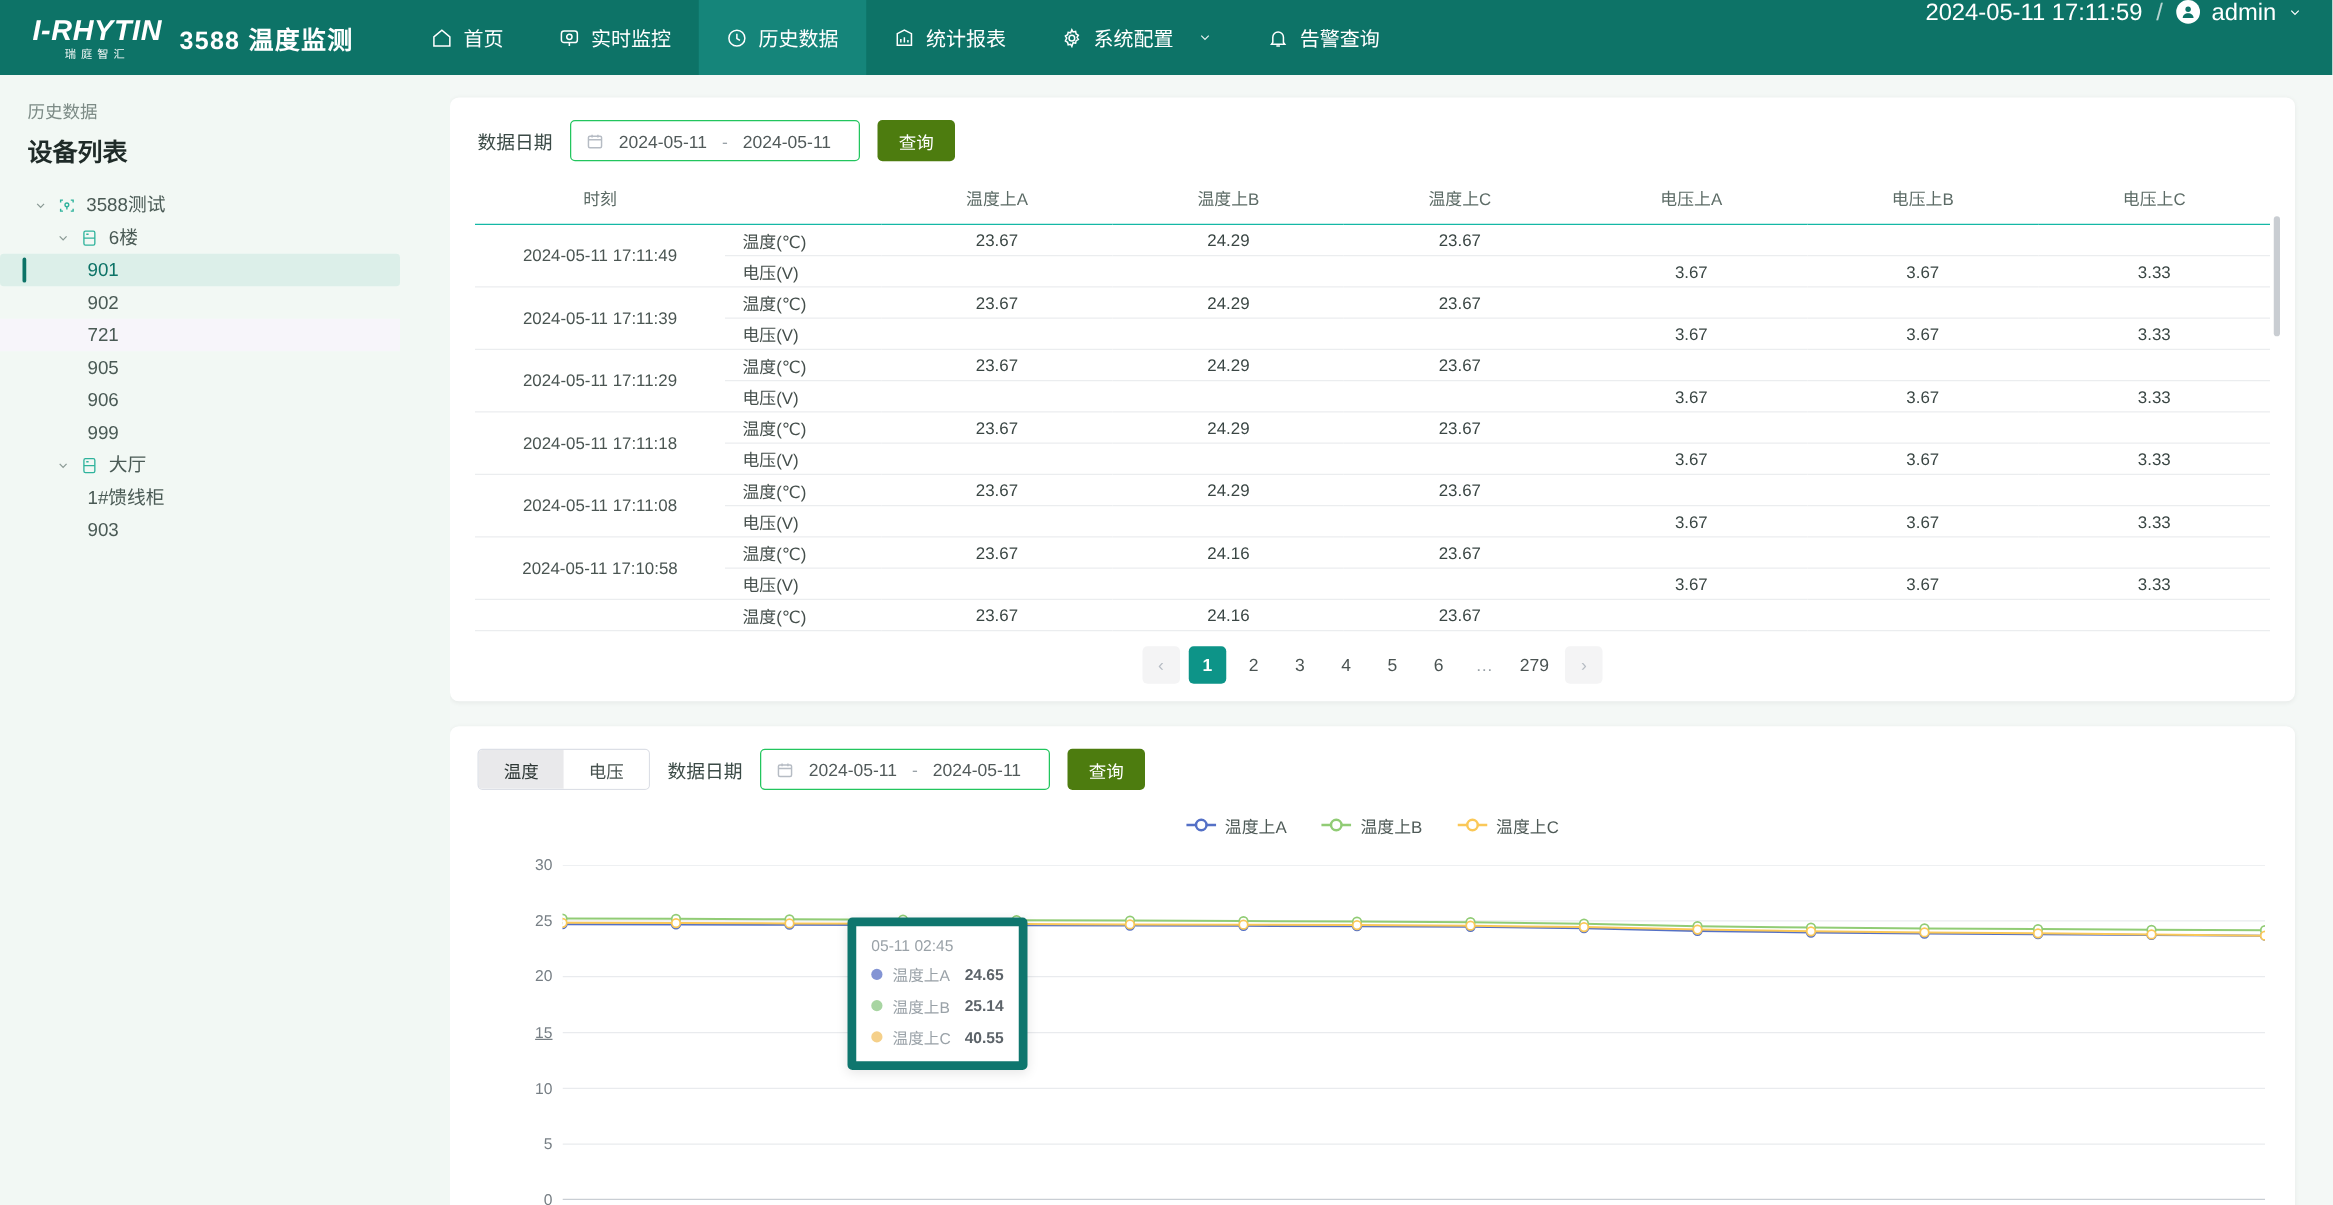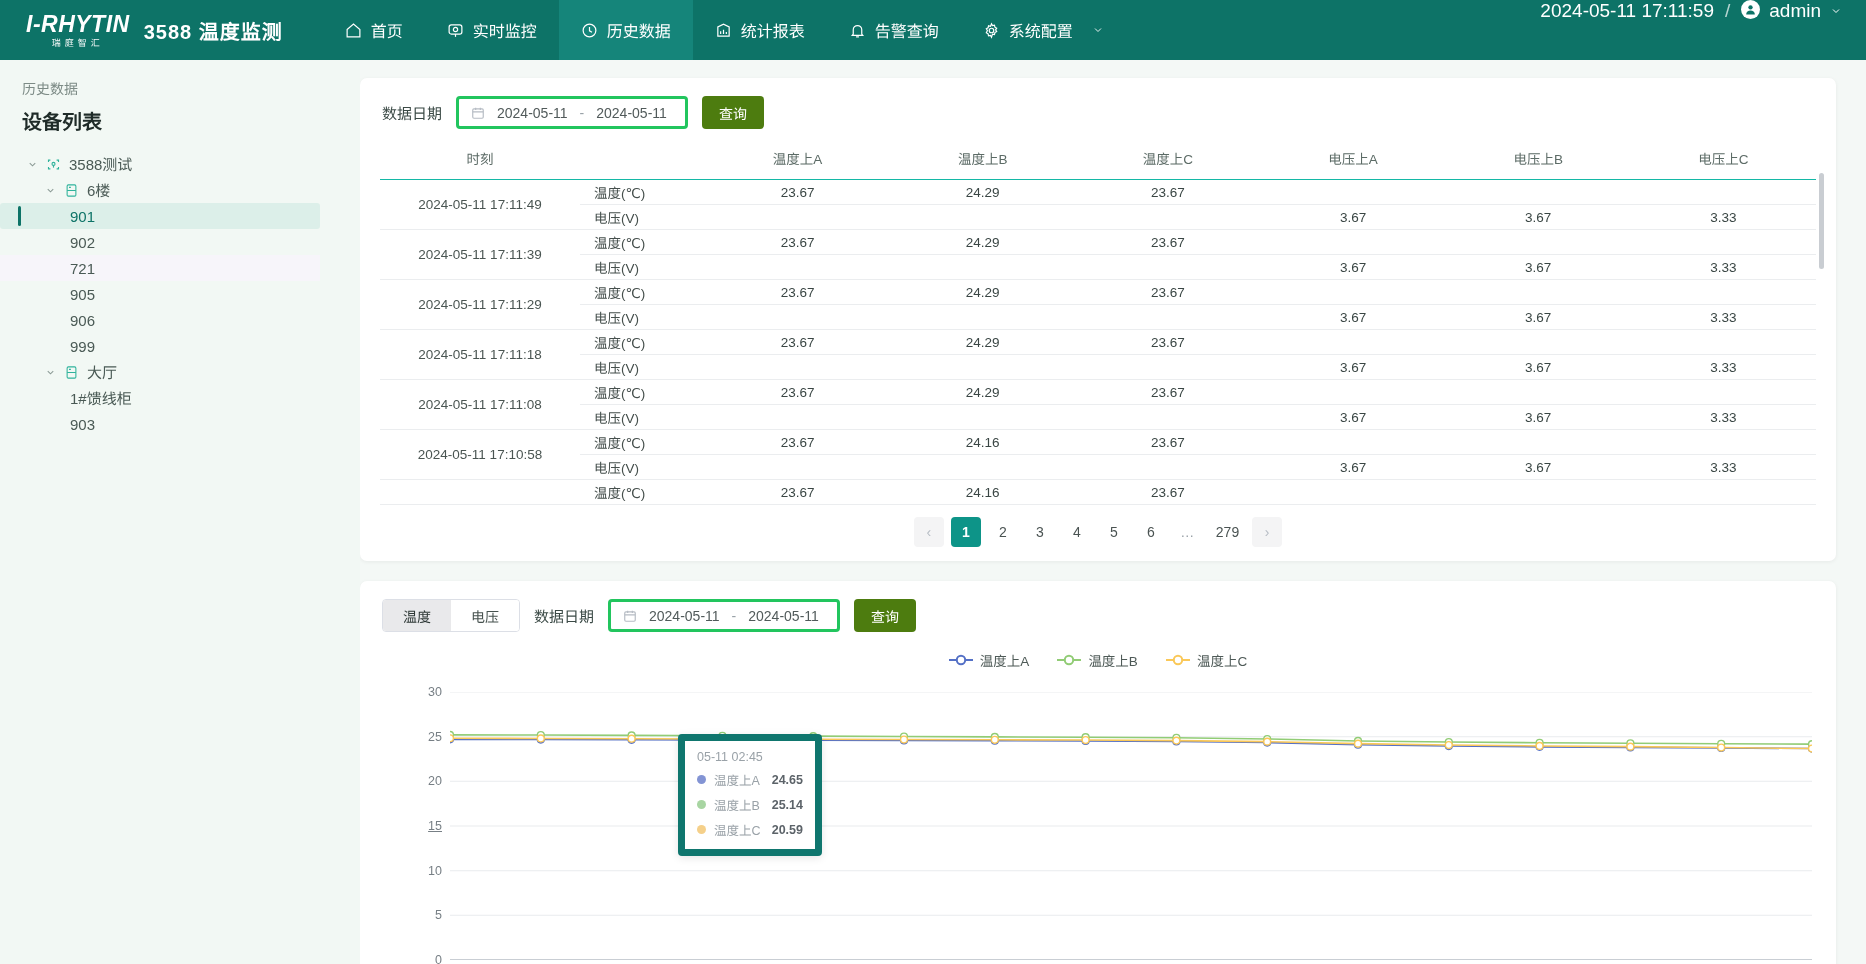--- a/index.html
+++ b/index.html
@@ -108,21 +108,21 @@
     box-shadow: 0 1px 4px rgba(0,0,0,.06);
     margin-bottom: 20px;
   }
   .query-bar {
     display: flex; align-items: center; gap: 14px;
     padding: 18px 22px 10px 22px;
   }
   .query-label { font-size: 15px; color: #3b4a46; white-space: nowrap; }
   .daterange {
     display: flex; align-items: center; gap: 12px;
-    border: 3px solid #22c55e; border-radius: 4px;
+    border: 1px solid #22c55e; border-radius: 4px;
     height: 33px; padding: 0 12px;
     font-size: 14px; color: #515a5a; background: #fff;
     min-width: 232px; cursor: pointer;
   }
   .daterange .cal { color: #b6bcc4; display: inline-flex; }
   .daterange .dash { color: #9aa2a8; }
   .btn-primary {
     background: #4d7c0f; color: #fff; border: none;
     height: 33px; padding: 0 17px; border-radius: 4px;
     font-size: 14px; cursor: pointer;
@@ -256,43 +256,43 @@
       <span>历史数据</span>
     </div>
     <div class="navitem">
       <span>
         <svg width="17" height="17" viewBox="0 0 24 24" fill="none" stroke="#fff" stroke-width="1.7">
             <path d="M4 20V7l8-4 8 4v13z"></path>
             <path d="M8 17v-4M12 17v-6M16 17v-3"></path>
           </svg>
       </span>
       <span>统计报表</span>
-    </div>
-    <div class="navitem">
-      <span>
-        <svg width="17" height="17" viewBox="0 0 24 24" fill="none" stroke="#fff" stroke-width="1.7">
-            <path d="M6 17V11a6 6 0 0112 0v6l1.5 2H4.5z"></path>
-            <path d="M10 21h4"></path>
-          </svg>
-      </span>
-      <span>告警查询</span>
     </div>
     <div class="navitem">
       <span>
         <svg width="17" height="17" viewBox="0 0 24 24" fill="none" stroke="#fff" stroke-width="1.7">
             <circle cx="12" cy="12" r="3.2"></circle>
             <path d="M12 2.6l1.4 2.5 2.8-.6.6 2.8 2.5 1.4-1.5 2.4 1.5 2.4-2.5 1.4-.6 2.8-2.8-.6L12 21.4l-1.4-2.5-2.8.6-.6-2.8-2.5-1.4L6.2 12 4.7 9.6l2.5-1.4.6-2.8 2.8.6z"></path>
           </svg>
       </span>
       <span>系统配置</span>
       <span class="nav-caret">
         <svg width="12" height="12" viewBox="0 0 24 24" fill="none" stroke="#fff" stroke-width="2">
             <path d="M6 9l6 6 6-6"></path>
           </svg>
       </span>
+    </div>
+    <div class="navitem">
+      <span>
+        <svg width="17" height="17" viewBox="0 0 24 24" fill="none" stroke="#fff" stroke-width="1.7">
+            <path d="M6 17V11a6 6 0 0112 0v6l1.5 2H4.5z"></path>
+            <path d="M10 21h4"></path>
+          </svg>
+      </span>
+      <span>告警查询</span>
     </div>
   </div>
 
   <div class="topright">
     <span>2024-05-11 17:11:59</span>
     <span class="sep">/</span>
     <span class="avatar-ico">
       <svg width="13" height="13" viewBox="0 0 24 24" fill="#0d7367">
           <circle cx="12" cy="8" r="4"></circle>
           <path d="M4 21c0-4.4 3.6-7 8-7s8 2.6 8 7z"></path>
@@ -681,21 +681,21 @@
                   <span class="tt-val">24.65</span>
                 </div>
                 <div class="tt-row">
                   <span class="tt-dot" style="background:#a8d5a2"></span>
                   <span>温度上B</span>
                   <span class="tt-val">25.14</span>
                 </div>
                 <div class="tt-row">
                   <span class="tt-dot" style="background:#f5d08a"></span>
                   <span>温度上C</span>
-                  <span class="tt-val">20.59</span>
+                  <span class="tt-val">40.55</span>
                 </div>
               </div>
           </div>
           <div class="xlabels" id="xlabels-root"></div>
         <div class="ylabel" style="top: 268px;">0</div><div class="ylabel" style="top: 223.333px;">5</div><div class="ylabel" style="top: 178.667px;">10</div><div class="ylabel" style="top: 134px; text-decoration: underline;">15</div><div class="ylabel" style="top: 89.3333px;">20</div><div class="ylabel" style="top: 44.6667px;">25</div><div class="ylabel" style="top: 0px;">30</div></div>
       </div>
     </div>
 
   </div>
 </div>

